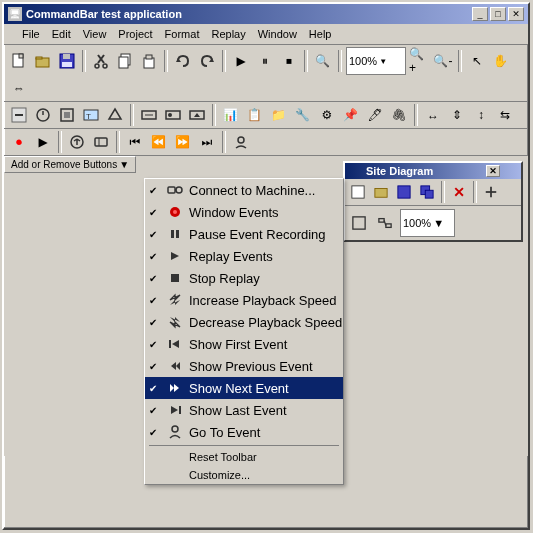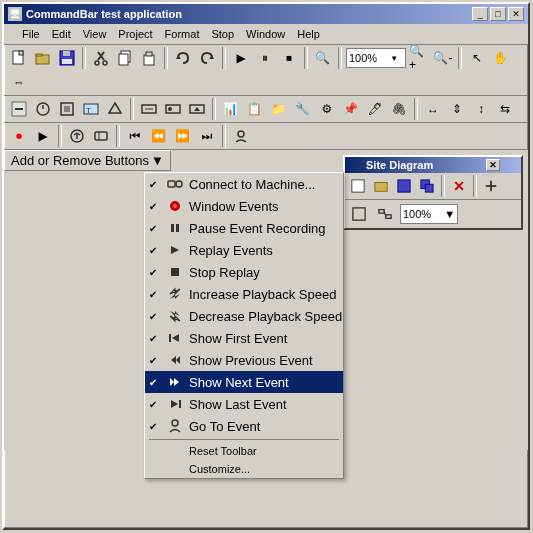--- a/index.html
+++ b/index.html
@@ -105,41 +105,41 @@
       font-size: 12px;
     }
     .tb-separator {
       width: 4px;
       height: 22px;
       border-left: 1px solid #808080;
       border-right: 1px solid #ffffff;
       margin: 0 2px;
     }
     .tb-dropdown {
-      height: 20px;
+      height: 28px;
       background: white;
       border: 1px solid #808080;
       font-size: 11px;
       padding: 0 2px;
       display: flex;
       align-items: center;
-      gap: 13px;
+      gap: 2px;
       min-width: 60px;
     }
     .tb-dropdown-arrow {
       font-size: 8px;
     }
     
     .add-remove-btn {
       background: #d4d0c8;
       border: 1px solid #808080;
       border-top-color: #ffffff;
       border-left-color: #ffffff;
       padding: 2px 6px;
-      font-size: 13px;
+      font-size: 10px;
       cursor: pointer;
       display: flex;
       align-items: center;
       gap: 2px;
     }
     
     .content-area {
       position: relative;
       background: #d4d0c8;
       flex: 1;
@@ -252,21 +252,21 @@
       <div class="title-btn">✕</div>
     </div>
   </div>
 
   <div class="menu-bar">
     <span class="menu-item">File</span>
     <span class="menu-item">Edit</span>
     <span class="menu-item">View</span>
     <span class="menu-item">Project</span>
     <span class="menu-item">Format</span>
-    <span class="menu-item">Stop</span>
+    <span class="menu-item">Replay</span>
     <span class="menu-item">Window</span>
     <span class="menu-item">Help</span>
   </div>
 
   <div class="toolbar-row">
     <div class="tb-btn">
       <svg width="16" height="16" viewBox="0 0 16 16">
           <rect x="2" y="1" width="10" height="13" fill="white" stroke="#333" stroke-width="1"></rect>
           <rect x="8" y="1" width="4" height="4" fill="#d4d0c8" stroke="#333" stroke-width="1"></rect>
         </svg>

